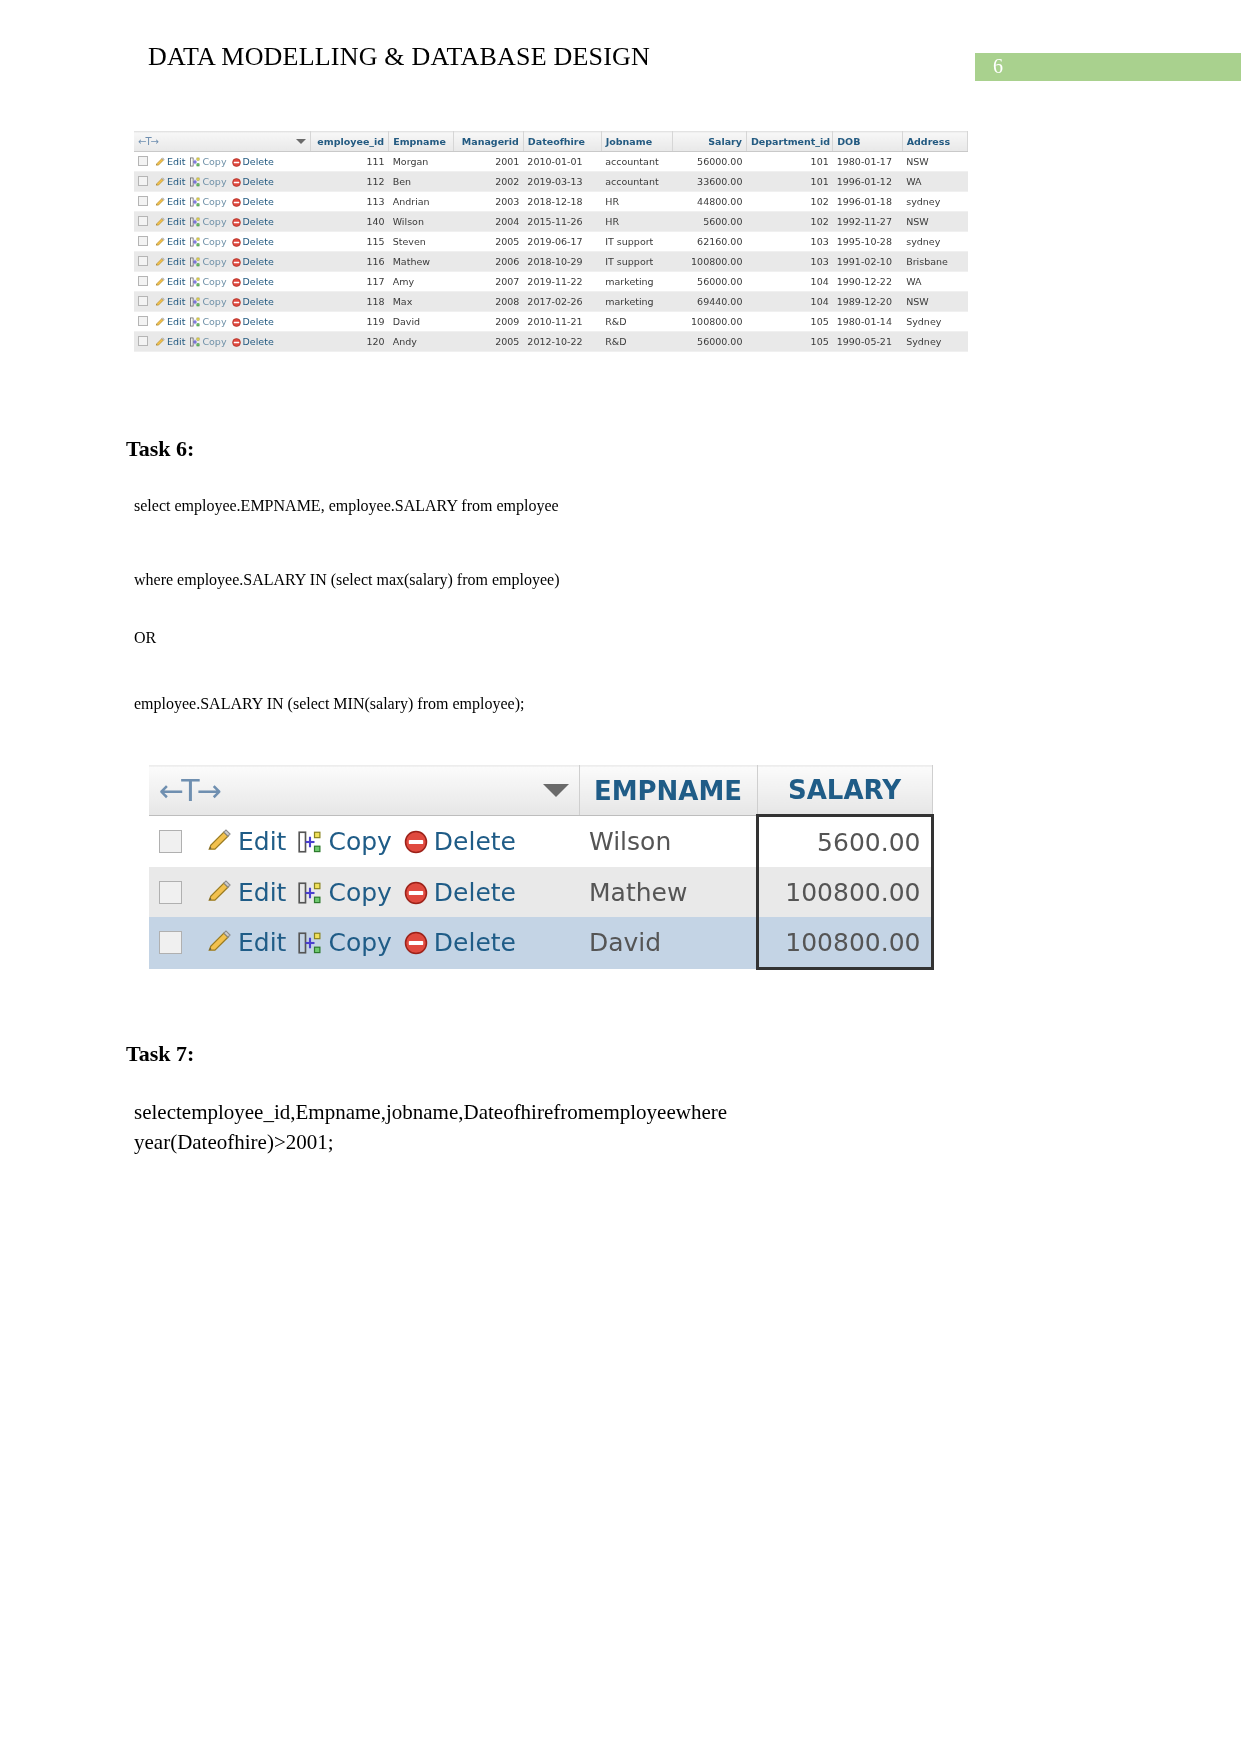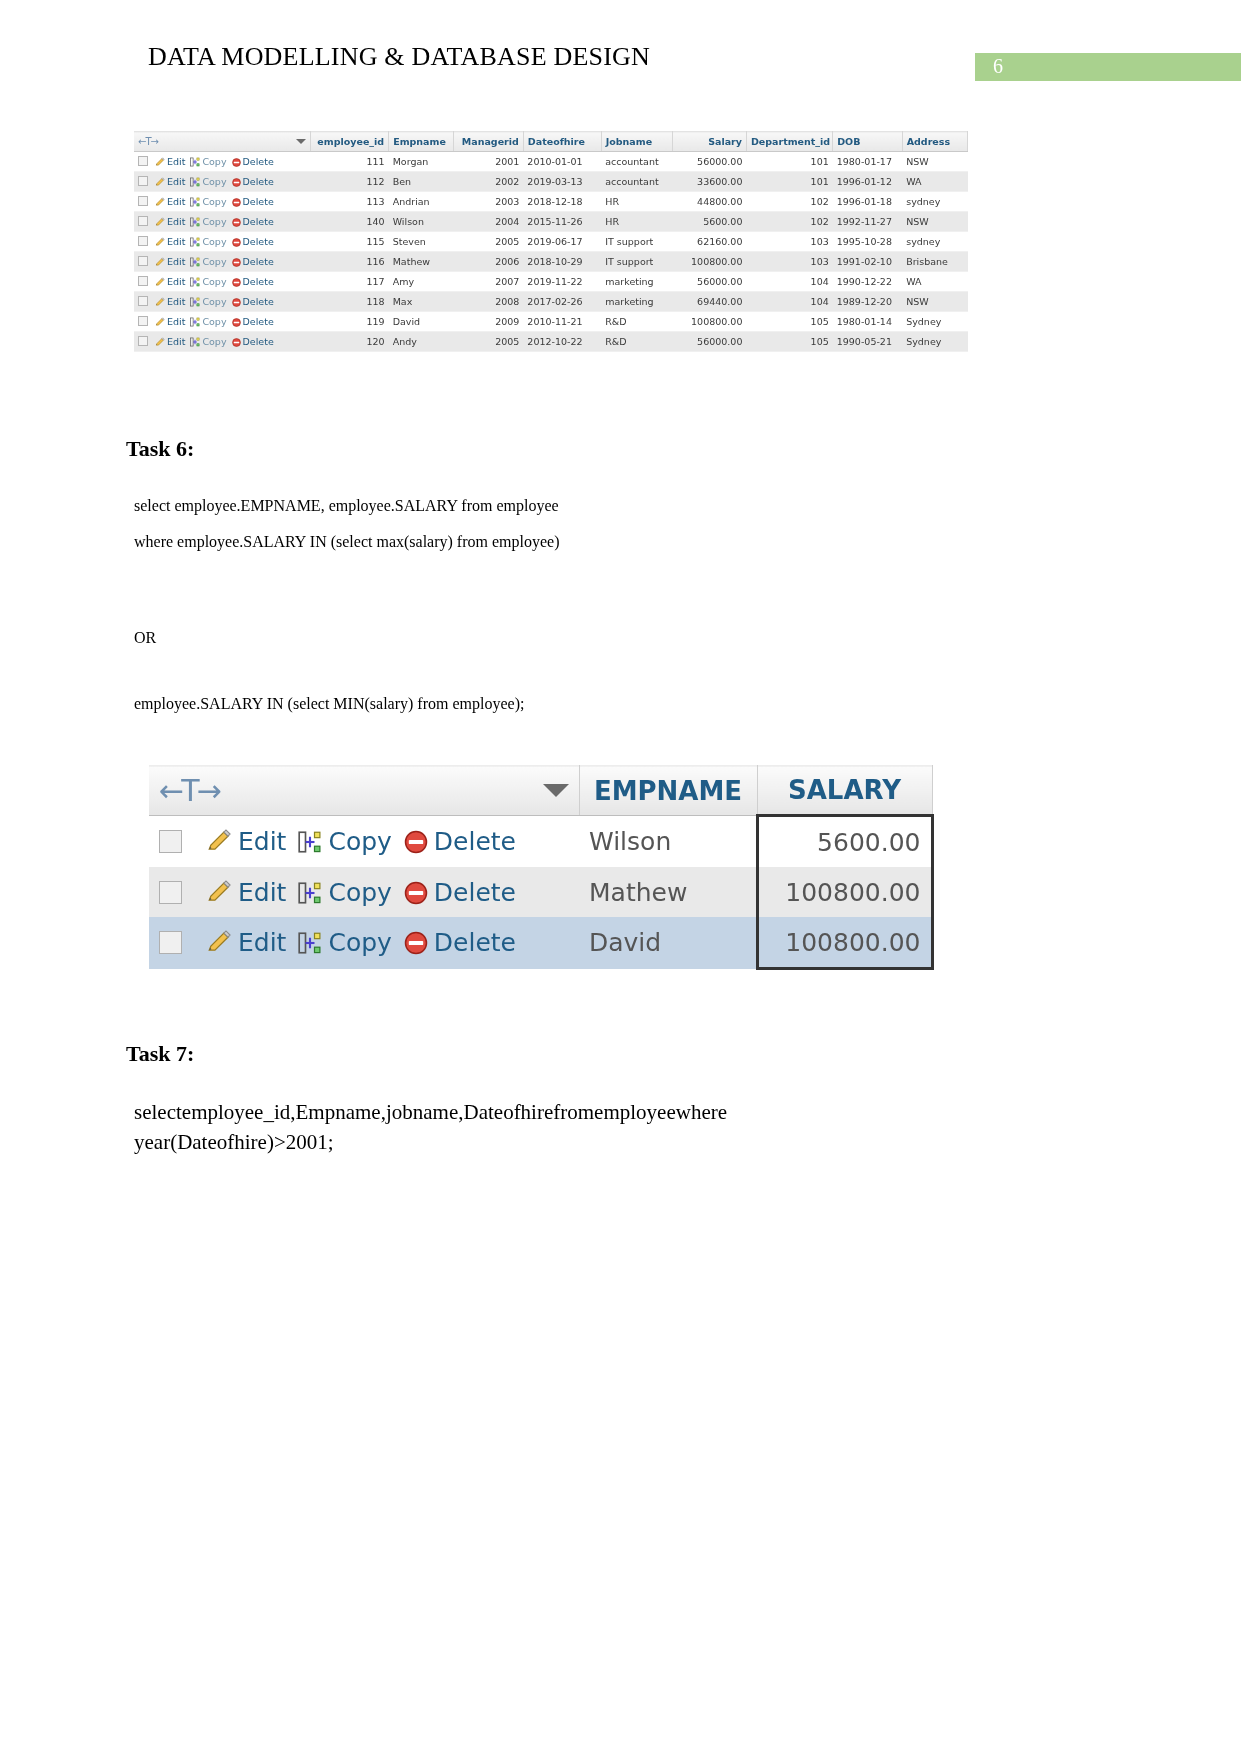--- a/index.html
+++ b/index.html
@@ -538,21 +538,21 @@
           <td class="num cellnum-blue">105</td>
           <td>1990-05-21</td>
           <td>Sydney</td>
         </tr>
       </tbody>
   </table>
 </div>
 
 <div class="doc-heading" style="top:436px">Task 6:</div>
 <div class="doc-para" style="top:496px">select employee.EMPNAME, employee.SALARY from employee</div>
-<div class="doc-para" style="top:532px">where employee.SALARY IN (select max(salary) from employee)</div>
+<div class="doc-para" style="top:570px">where employee.SALARY IN (select max(salary) from employee)</div>
 <div class="doc-para" style="top:628px">OR</div>
 <div class="doc-para" style="top:694px">employee.SALARY IN (select MIN(salary) from employee);</div>
 
 <div id="result-table-2-wrap">
   <table class="pma-big">
     <colgroup>
       <col style="width:430px">
       <col style="width:178px">
       <col style="width:175px">
     </colgroup>

